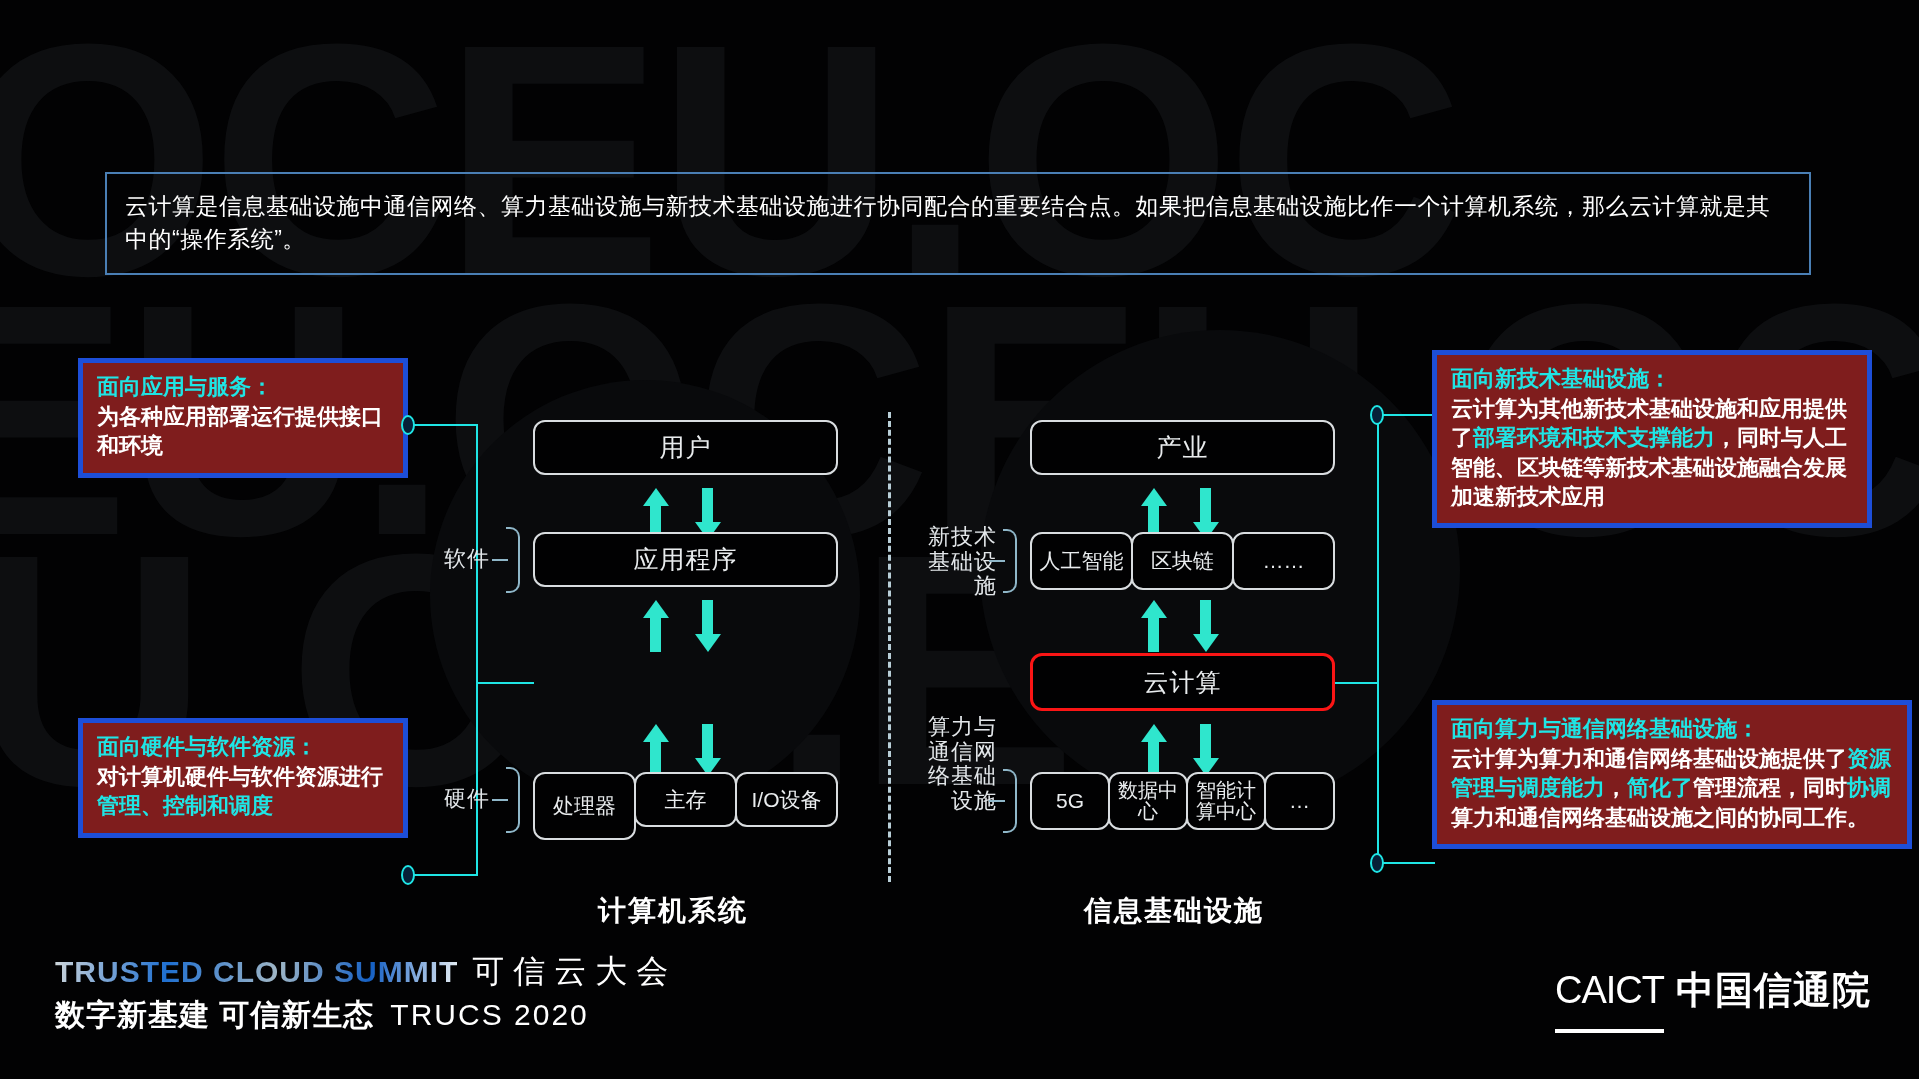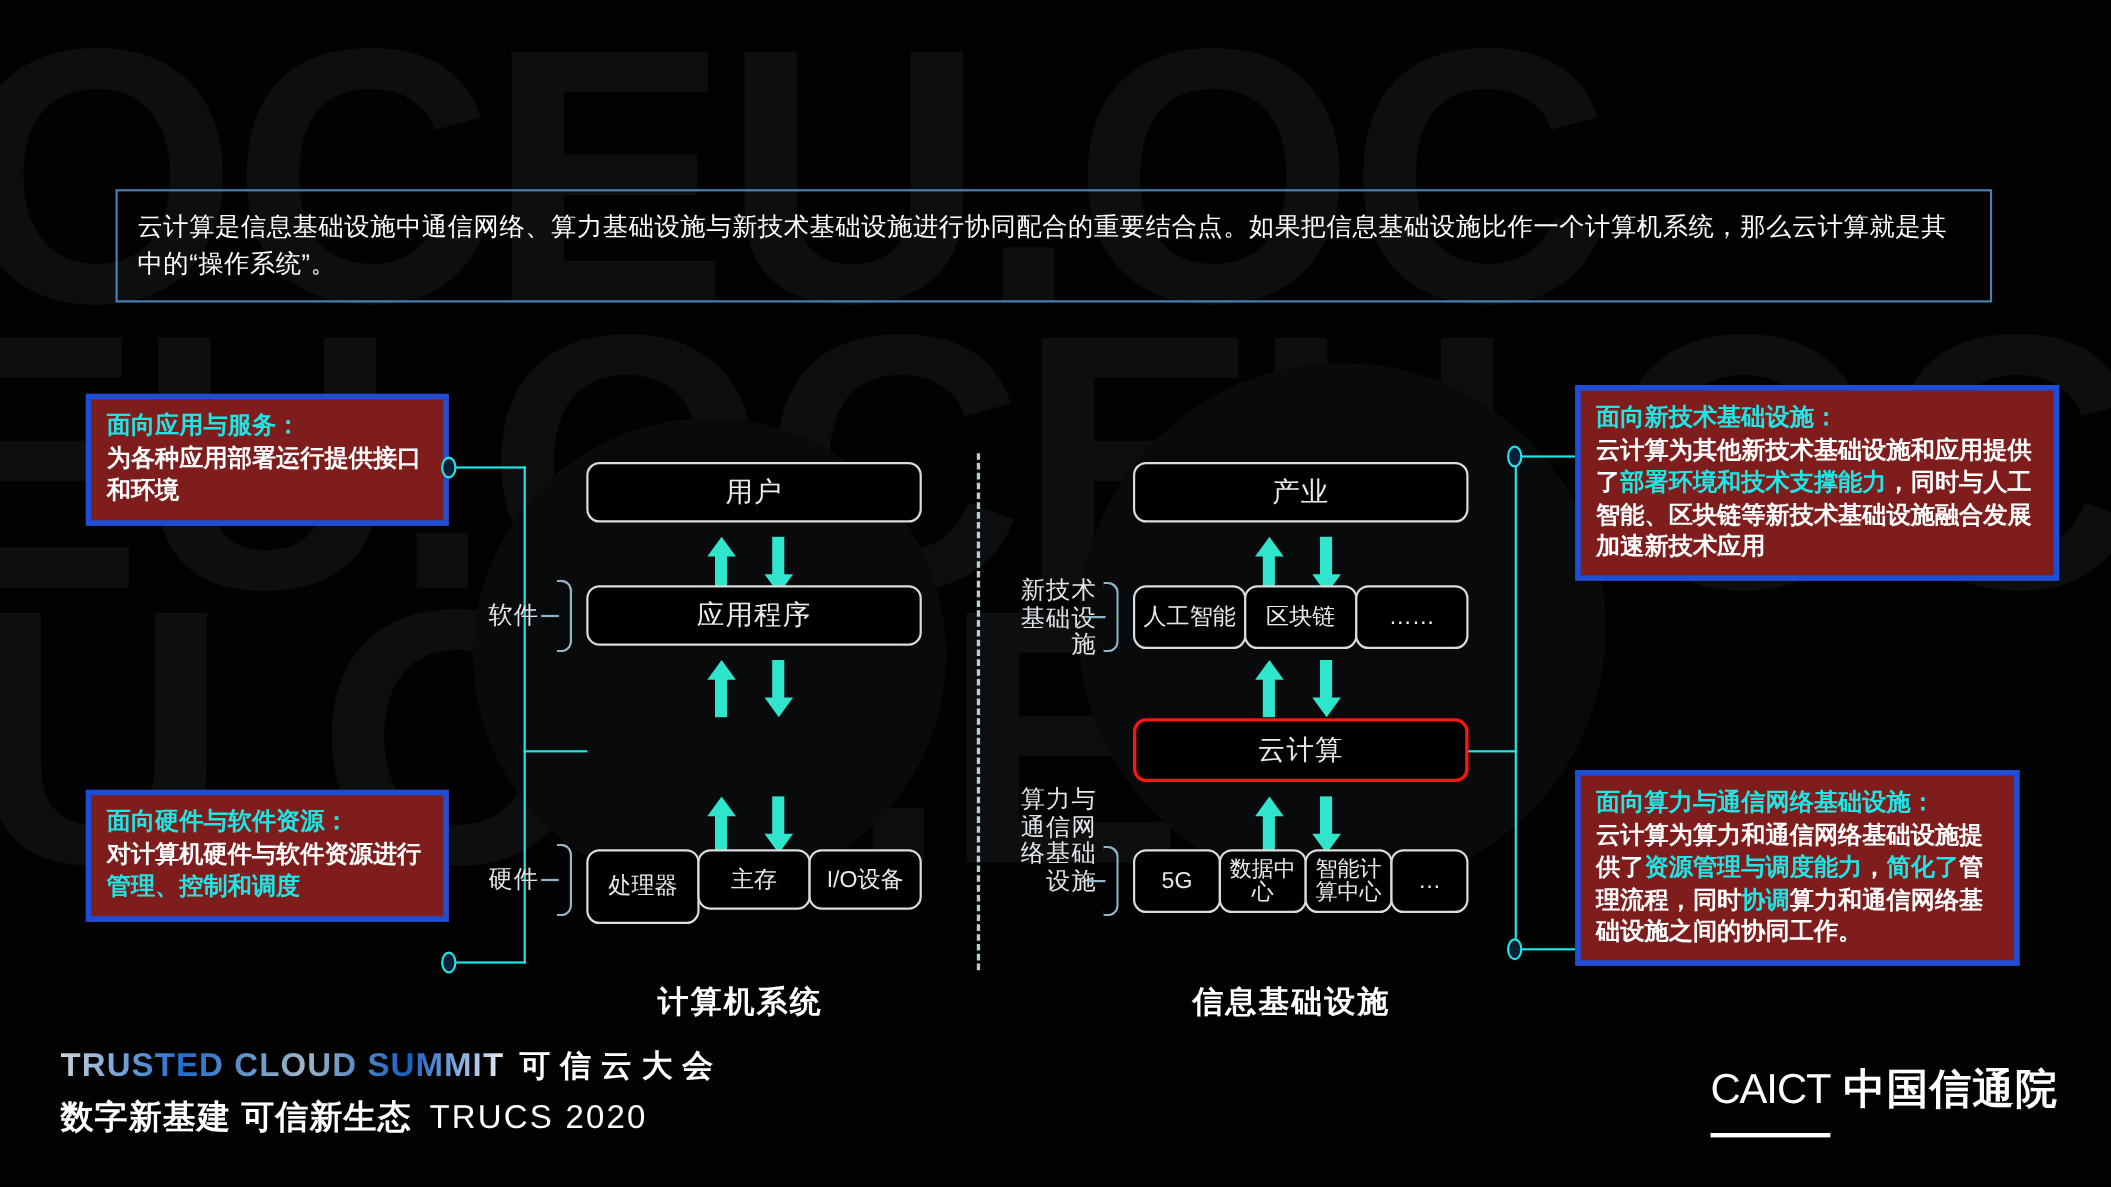--- a/index.html
+++ b/index.html
@@ -24,21 +24,21 @@
   
   .callout{position:absolute;box-sizing:border-box;border:5px solid #1d4ed8;background:#7f1d1d;
            padding:10px 12px 12px 14px;z-index:6;}
   .callout .hd{color:#1fe5e5;font-size:22px;font-weight:700;line-height:1.3;}
   .callout .bd{color:#ffffff;font-size:22px;font-weight:700;line-height:1.34;}
   .callout .bd .hl{color:#1fe5e5;}
 
   #cal-app{left:78px;top:358px;width:330px;}
   #cal-hw{left:78px;top:718px;width:330px;}
   #cal-newtech{left:1432px;top:350px;width:440px;}
-  #cal-compute{left:1432px;top:700px;width:404px;}
+  #cal-compute{left:1432px;top:700px;width:480px;}
 
   
   .conn{position:absolute;background:#1fe5e5;z-index:4;}
   .dot{position:absolute;width:14px;height:20px;border:2px solid #1fe5e5;border-radius:50%;
        background:#062038;box-sizing:border-box;z-index:7;}
 
   .divider{position:absolute;left:888px;top:412px;width:0;height:470px;
            border-left:3px dashed #b9cfd8;z-index:4;}
 
   
@@ -61,21 +61,21 @@
          border-radius:0 10px 10px 0;z-index:5;}
   .bracetick{position:absolute;height:2px;background:#8fb7c9;z-index:5;}
 
   .colcap{position:absolute;color:#ffffff;font-size:28px;font-weight:700;letter-spacing:2px;z-index:6;}
 
   
   .f-line1{position:absolute;left:55px;top:950px;z-index:6;white-space:nowrap;}
   .f-sum{font-size:30px;font-weight:700;letter-spacing:1px;
          background:linear-gradient(100deg,#cfd6da 0%,#1f6fd0 28%,#9fb6c6 55%,#1560c4 78%,#eef3f6 100%);
          -webkit-background-clip:text;background-clip:text;color:transparent;}
-  .f-cn1{font-size:28px;font-weight:700;color:#ffffff;letter-spacing:9px;margin-left:14px;}
+  .f-cn1{font-size:32px;font-weight:400;color:#ffffff;letter-spacing:9px;margin-left:14px;}
   .f-line2{position:absolute;left:55px;top:995px;z-index:6;white-space:nowrap;color:#fff;}
   .f-cn2{font-size:30px;font-weight:700;letter-spacing:1px;}
   .f-trucs{font-size:30px;font-weight:400;letter-spacing:2px;margin-left:16px;}
   .logo{position:absolute;right:48px;top:965px;z-index:6;white-space:nowrap;color:#fff;}
   .logo-caict{font-size:38px;font-weight:400;letter-spacing:-1px;border-bottom:4px solid #fff;padding-bottom:18px;}
   .logo-cn{font-size:38px;font-weight:700;margin-left:12px;letter-spacing:1px;}
 </style>
 </head>
 <body>
 

